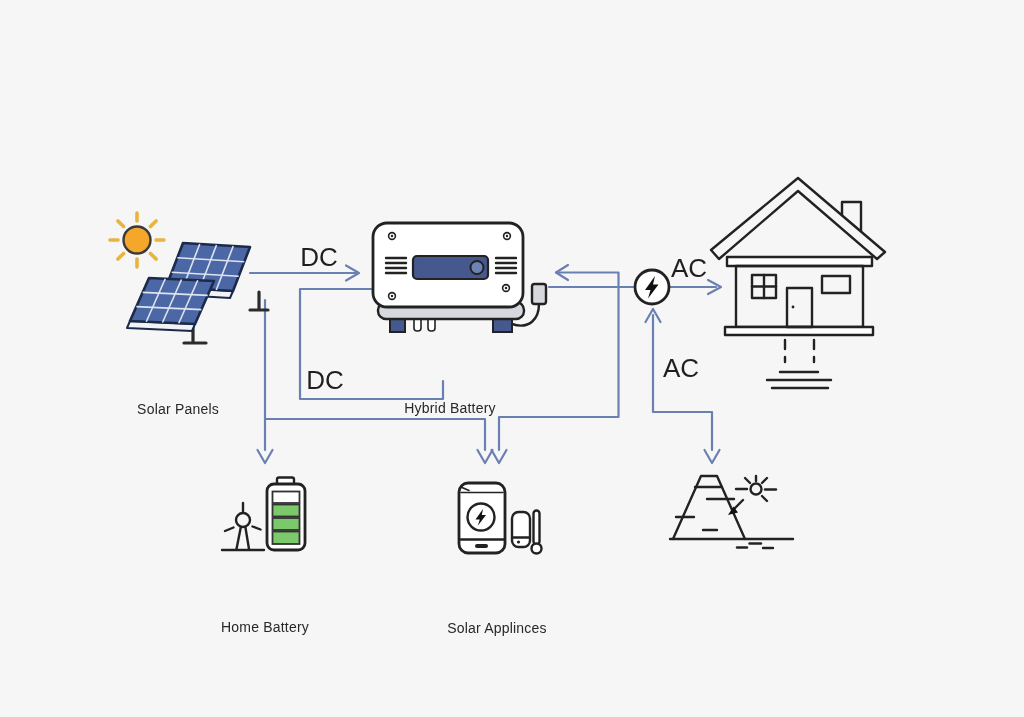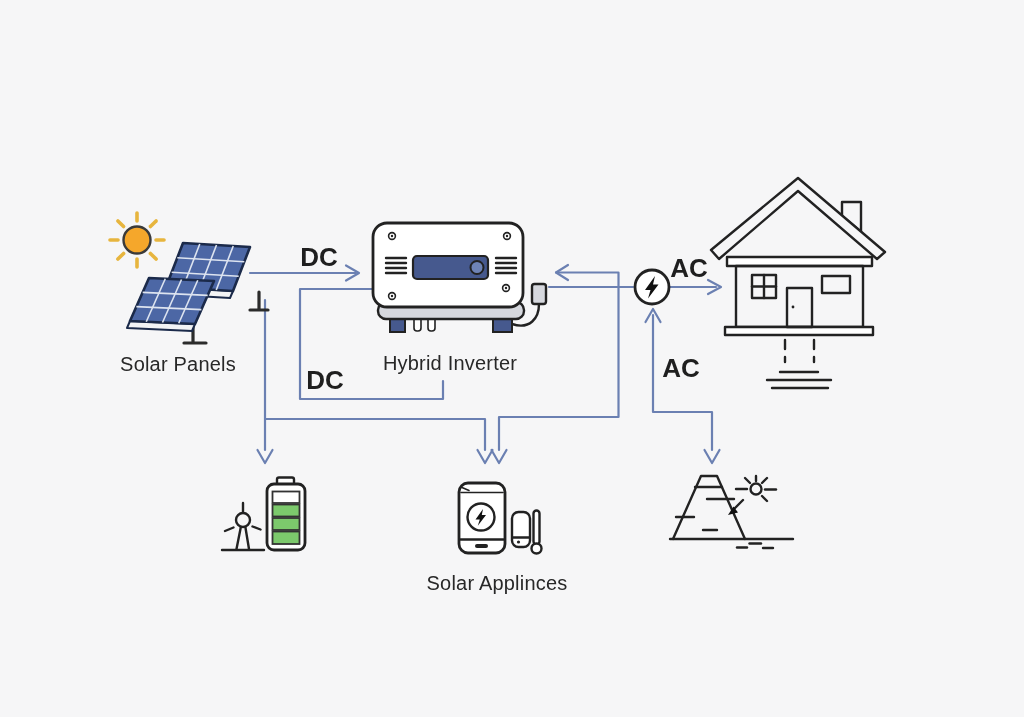--- a/index.html
+++ b/index.html
@@ -6,26 +6,26 @@
   .stage{
     position:relative;
     width:1024px;height:717px;
     background:var(--background,#f6f6f7);
     overflow:hidden;
     font-family:"Liberation Sans",sans-serif;
   }
   .stage svg{position:absolute;left:0;top:0;}
   .node-label{
     position:absolute;transform:translateX(-50%);
-    font-size:20px;font-weight:500;color:var(--text,#282828);
-    white-space:nowrap;letter-spacing:.2px;
+    font-size:14px;font-weight:500;color:var(--text,#282828);
+    white-space:nowrap;letter-spacing:.2px;margin-top:48px;
   }
   .flow-label{
     position:absolute;transform:translateX(-50%);
-    font-size:26px;font-weight:700;color:#1f1f1f;white-space:nowrap;
+    font-size:26px;font-weight:400;color:#1f1f1f;white-space:nowrap;
   }
   
   .conn{stroke:var(--connector,#6b80b2);stroke-width:2.2;fill:none;stroke-linecap:round;stroke-linejoin:round;}
   
   .ink{stroke:var(--outline,#222);stroke-width:2.4;fill:none;stroke-linecap:round;stroke-linejoin:round;}
   .ink-thick{stroke:var(--outline,#222);stroke-width:2.8;fill:none;stroke-linecap:round;stroke-linejoin:round;}
   .thin{stroke-width:1.6;}
   .fill-white{fill:#ffffff;}
   .fill-bg{fill:var(--background,#f6f6f7);}
   .panel{fill:var(--panel-blue,#4c67a5);stroke:var(--panel-border,#1b2a4a);stroke-width:2.6;stroke-linejoin:round;}
@@ -263,22 +263,23 @@
         <line x1="670" y1="539" x2="793" y2="539"></line>
         <line x1="737" y1="547.5" x2="747" y2="547.5"></line>
         <line x1="749.5" y1="543.5" x2="761" y2="543.5"></line>
         <line x1="763" y1="548" x2="773" y2="548"></line>
       </g>
     </g>
   </svg>
 
   <div class="node-label" style="left:178px;top:353px">Solar Panels</div>
 
-  <div class="node-label" style="left:450px;top:352px">Hybrid Inverter</div>
-
+  <div class="node-label" style="left:450px;top:352px">Hybrid Battery</div>
+
+  <div class="node-label" style="left:265px;top:571px">Home Battery</div>
 
   <div class="node-label" style="left:497px;top:572px">Solar Applinces</div>
 
 
   <div class="flow-label" style="left:319px;top:242px">DC</div>
 
   <div class="flow-label" style="left:325px;top:365px">DC</div>
 
   <div class="flow-label" style="left:689px;top:253px">AC</div>
 

